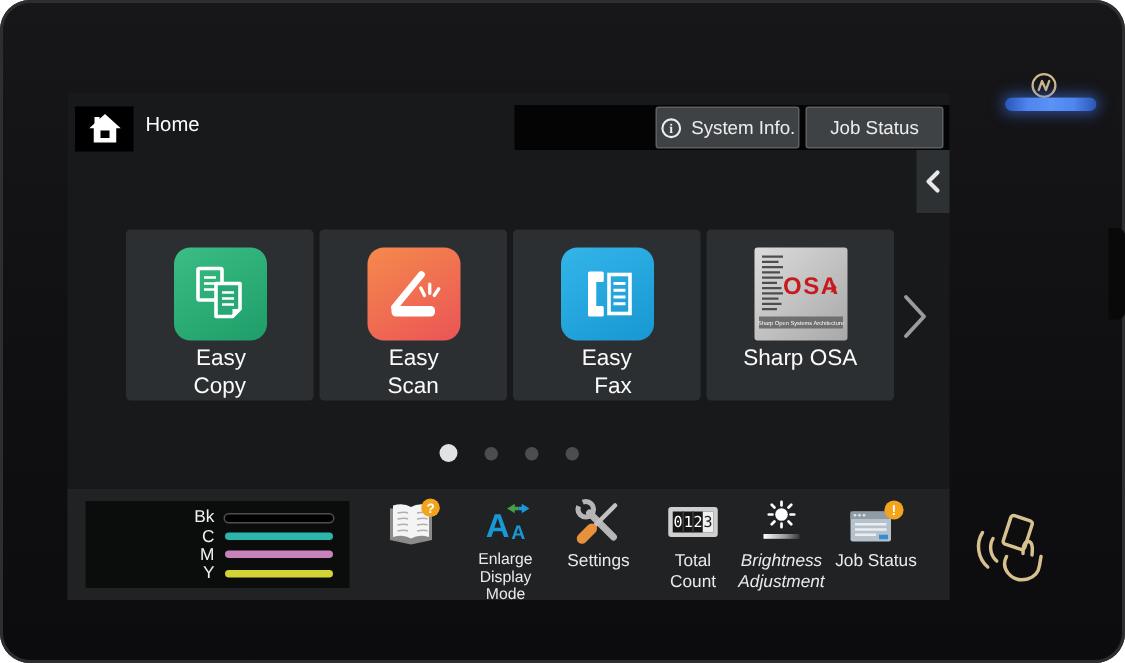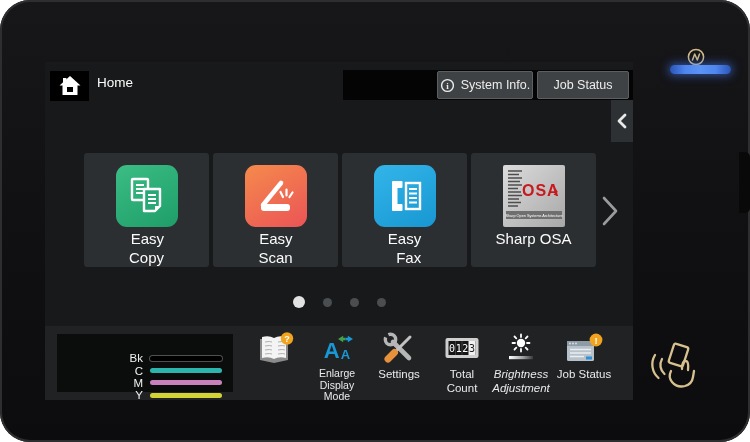--- a/index.html
+++ b/index.html
@@ -1,17 +1,17 @@
 <!DOCTYPE html>
 <html><head>
 <meta charset="utf-8">
 <style>
   html,body{margin:0;padding:0;background:#ffffff;font-family:"Liberation Sans",sans-serif;}
   .canvas{position:relative;width:750px;height:442px;background:#ffffff;overflow:hidden;}
-  .device{position:absolute;left:0;top:0;width:750px;height:442px;border-radius:30px;
+  .device{position:absolute;left:0;top:0;width:750px;height:442px;border-radius:20px;
           background:linear-gradient(180deg,#17171a 0%,#101013 55%,#0c0c0e 100%);
           box-shadow:inset 0 0 0 2px #2e2e31;}
   .side-tab{position:absolute;left:739px;top:152px;width:11px;height:61px;background:#09090a;border-radius:0 5px 5px 0;}
   
   .screen{position:absolute;left:45px;top:62px;width:588px;height:338px;background:#17191a;}
   .topbar-black{position:absolute;left:298px;top:8px;width:290px;height:30px;background:#040405;}
   .home-btn{position:absolute;left:5px;top:9px;width:39px;height:30px;background:#000;display:flex;align-items:center;justify-content:center;cursor:pointer;}
   .home-label{position:absolute;left:52px;top:13px;font-size:13.5px;color:#fdfdfd;}
   .tb-btn{position:absolute;top:9px;height:28px;background:#3f4245;border:1px solid #5d6063;border-radius:2px;
           color:#ececec;font-size:12.5px;display:flex;align-items:center;justify-content:center;gap:6px;box-sizing:border-box;cursor:pointer;}
@@ -31,21 +31,21 @@
   .tile-label span{display:block;text-align:right;}
   .next-arrow{position:absolute;left:552px;top:131px;width:26px;height:36px;display:flex;align-items:center;justify-content:center;cursor:pointer;}
   .dots{position:absolute;left:0;top:234px;width:588px;display:flex;justify-content:center;align-items:center;gap:18px;}
   .dot{width:9px;height:9px;border-radius:50%;background:#4b4e50;}
   .dot.active{width:12px;height:12px;background:#e2e2e2;}
   
   .bottombar{position:absolute;left:0;top:264px;width:588px;height:74px;background:#202224;}
   .toner{position:absolute;left:12px;top:8px;width:176px;height:58px;background:#0b0c0c;}
   .toner-title{position:absolute;left:9px;top:13px;font-size:12px;line-height:15px;color:#f2f2f2;}
   .toner-title span{display:block;}
-  .toner-rows{position:absolute;left:58px;top:18px;}
+  .toner-rows{position:absolute;left:58px;top:5px;}
   .toner-row{height:12.4px;display:flex;align-items:center;}
   .toner-row .tl{width:28px;text-align:right;font-size:11.5px;color:#f2f2f2;margin-right:7px;}
   .tbar{width:72px;height:5px;border-radius:2.5px;}
   .tbar-bk{background:#000;box-shadow:0 0 0 1px #4f4f4f;}
   .tbar-c{background:#2cb5ad;}
   .tbar-m{background:#c782bb;}
   .tbar-y{background:#d4d336;}
   .qa{position:absolute;top:0;text-align:center;cursor:pointer;}
   .qa-icon{height:36px;padding-top:4px;display:flex;align-items:center;justify-content:center;position:relative;}
   .qa-label{font-size:11.5px;line-height:13.5px;color:#eaeaea;margin-top:2px;}

